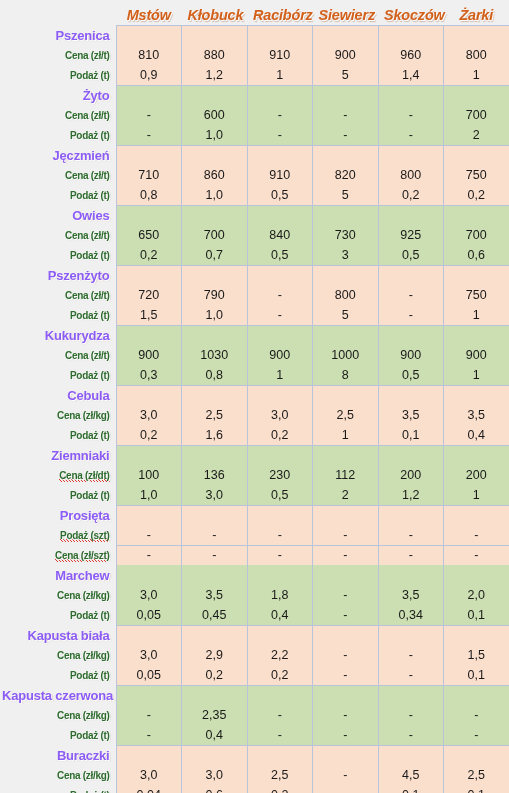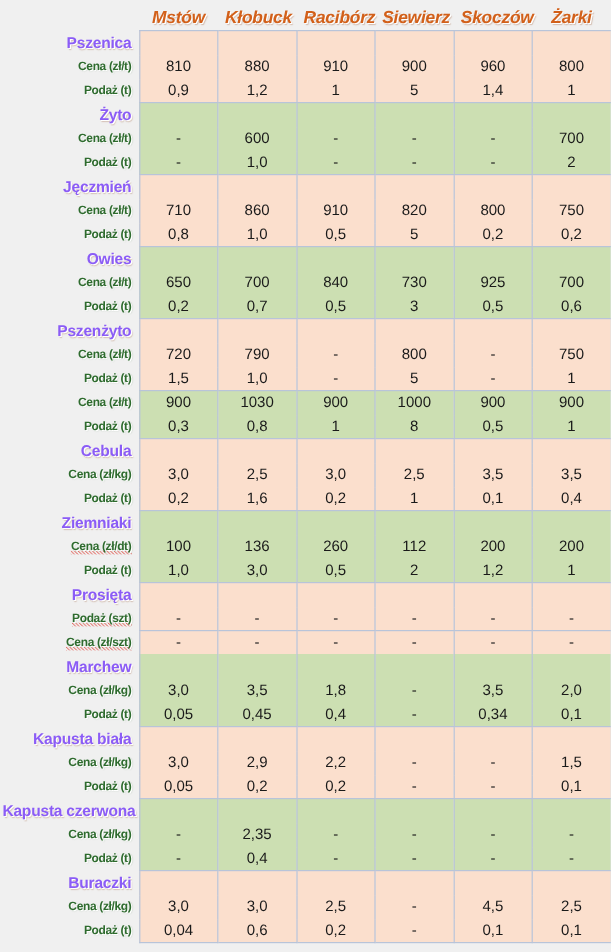--- a/index.html
+++ b/index.html
@@ -261,20 +261,29 @@
       </tr>
       <tr class="metric-row peach band-bottom">
         <td class="row-label metric">Podaż (t)</td>
         <td class="data-cell">1,5</td>
         <td class="data-cell">1,0</td>
         <td class="data-cell">-</td>
         <td class="data-cell">5</td>
         <td class="data-cell">-</td>
         <td class="data-cell">1</td>
       </tr>
+      <tr class="group-row band-top green">
+        <td class="row-label group">Kukurydza</td>
+        <td class="data-cell"></td>
+        <td class="data-cell"></td>
+        <td class="data-cell"></td>
+        <td class="data-cell"></td>
+        <td class="data-cell"></td>
+        <td class="data-cell"></td>
+      </tr>
       <tr class="metric-row green">
         <td class="row-label metric">Cena (zł/t)</td>
         <td class="data-cell">900</td>
         <td class="data-cell">1030</td>
         <td class="data-cell">900</td>
         <td class="data-cell">1000</td>
         <td class="data-cell">900</td>
         <td class="data-cell">900</td>
       </tr>
       <tr class="metric-row green band-bottom">
@@ -319,21 +328,21 @@
         <td class="data-cell"></td>
         <td class="data-cell"></td>
         <td class="data-cell"></td>
         <td class="data-cell"></td>
         <td class="data-cell"></td>
       </tr>
       <tr class="metric-row green">
         <td class="row-label metric"><span class="sp">Cena (zł/dt)</span></td>
         <td class="data-cell">100</td>
         <td class="data-cell">136</td>
-        <td class="data-cell">260</td>
+        <td class="data-cell">230</td>
         <td class="data-cell">112</td>
         <td class="data-cell">200</td>
         <td class="data-cell">200</td>
       </tr>
       <tr class="metric-row green band-bottom">
         <td class="row-label metric">Podaż (t)</td>
         <td class="data-cell">1,0</td>
         <td class="data-cell">3,0</td>
         <td class="data-cell">0,5</td>
         <td class="data-cell">2</td>

